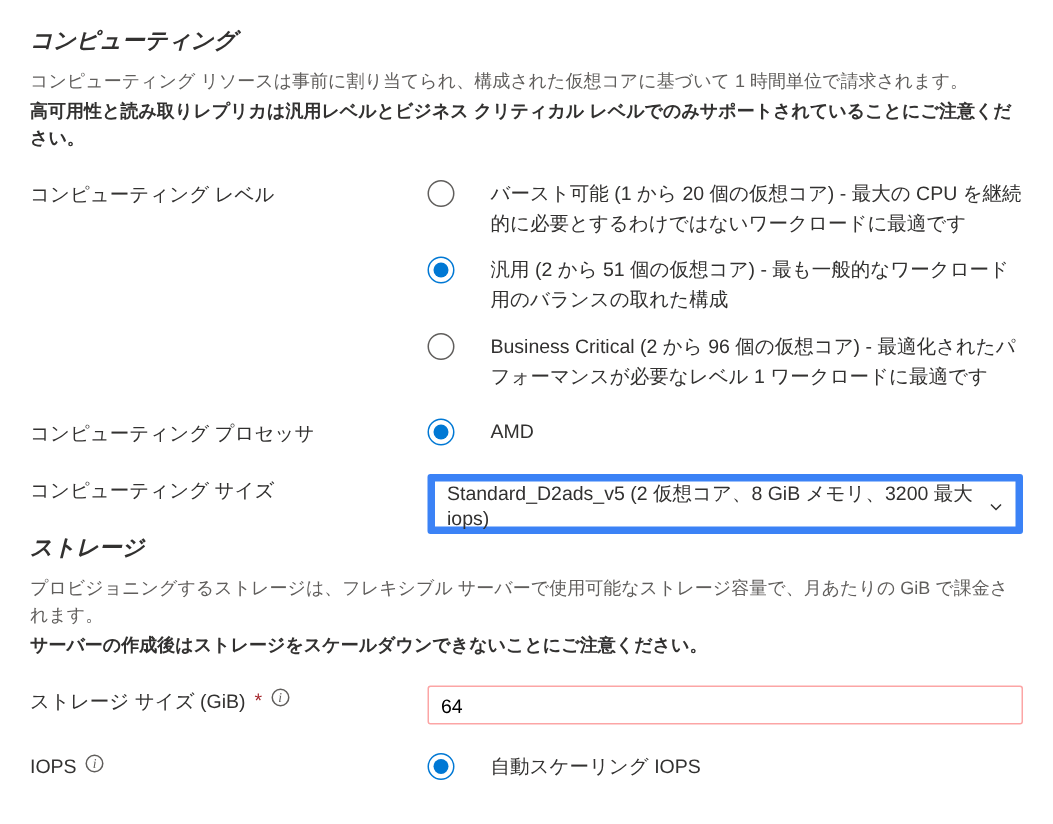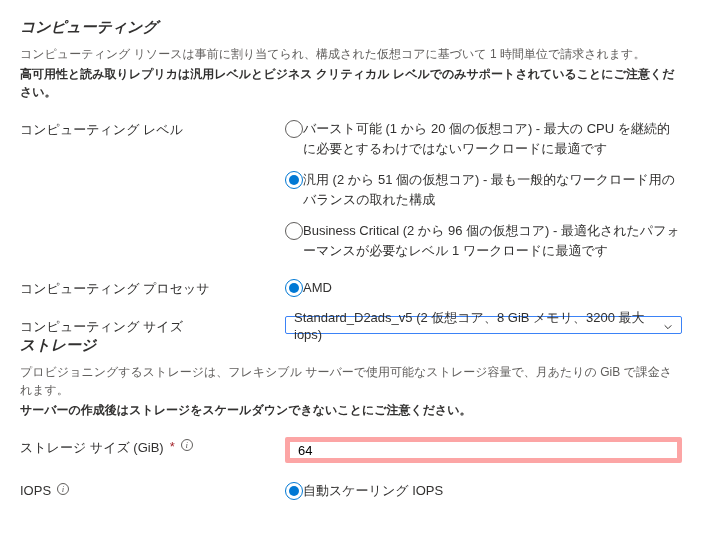--- a/index.html
+++ b/index.html
@@ -10,42 +10,42 @@
       background: #fff;
       padding: 18px 20px;
       width: 702px;
     }
     h3.section-title { font-size: 15px; font-weight: 600; margin-bottom: 8px; font-style: italic; }
     p.desc { font-size: 12px; color: #605e5c; line-height: 1.5; margin-bottom: 2px; }
     p.desc strong { color: #323130; font-weight: 600; }
     .form-row { display: flex; margin-top: 18px; }
     .form-label { width: 265px; flex-shrink: 0; font-size: 13px; color: #323130; padding-top: 2px; display:flex; align-items:flex-start; gap:4px;text-align:center;}
     .form-ctrl { flex: 1; }
-    .radio-item { display: flex; align-items: flex-start; gap: 0; margin-bottom: 12px; cursor: pointer; }
+    .radio-item { display: flex; align-items: flex-start; gap: 24px; margin-bottom: 12px; cursor: pointer; }
     .radio-item:last-child { margin-bottom: 0; }
     .radio-circle {
       width: 18px; height: 18px; border: 1px solid #605e5c; border-radius: 50%;
       flex-shrink: 0; position: relative; margin-top: 1px; background:#fff;
     }
     .radio-circle.selected { border-color: #0078d4; }
     .radio-circle.selected::after {
       content: ""; position: absolute; width: 10px; height: 10px; background: #0078d4;
       border-radius: 50%; top: 3px; left: 3px;
     }
     .radio-text { font-size: 13px; line-height: 1.5; }
     .select-box {
-      border: 1px solid #3b82f6; border-radius: 2px; height: 18px;
+      border: 5px solid #3b82f6; border-radius: 2px; height: 40px;
       display: flex; align-items: center; justify-content: space-between;
       padding: 0 8px; font-size: 13px; cursor: pointer; background:#fff;
       width: 100%;
     }
     .chev { width: 10px; height: 10px; }
     .chev svg { width: 10px; height: 10px; }
     .text-input {
-      border: 5px solid #fca5a5; border-radius: 2px; height: 26px;
+      border: 1px solid #fca5a5; border-radius: 2px; height: 26px;
       width: 100%; padding: 0 8px; font-size: 13px; font-family: inherit;
     }
     .req { color: #a4262c; margin-left: 2px; }
     .info-icon {
       width: 12px; height: 12px; border: 1px solid #605e5c; border-radius: 50%;
       display: inline-flex; align-items: center; justify-content: center;
       font-size: 9px; color: #605e5c; margin-left: 2px; line-height:1;
       font-style: italic; font-family: Georgia, serif;
     }
     .section-gap { }

